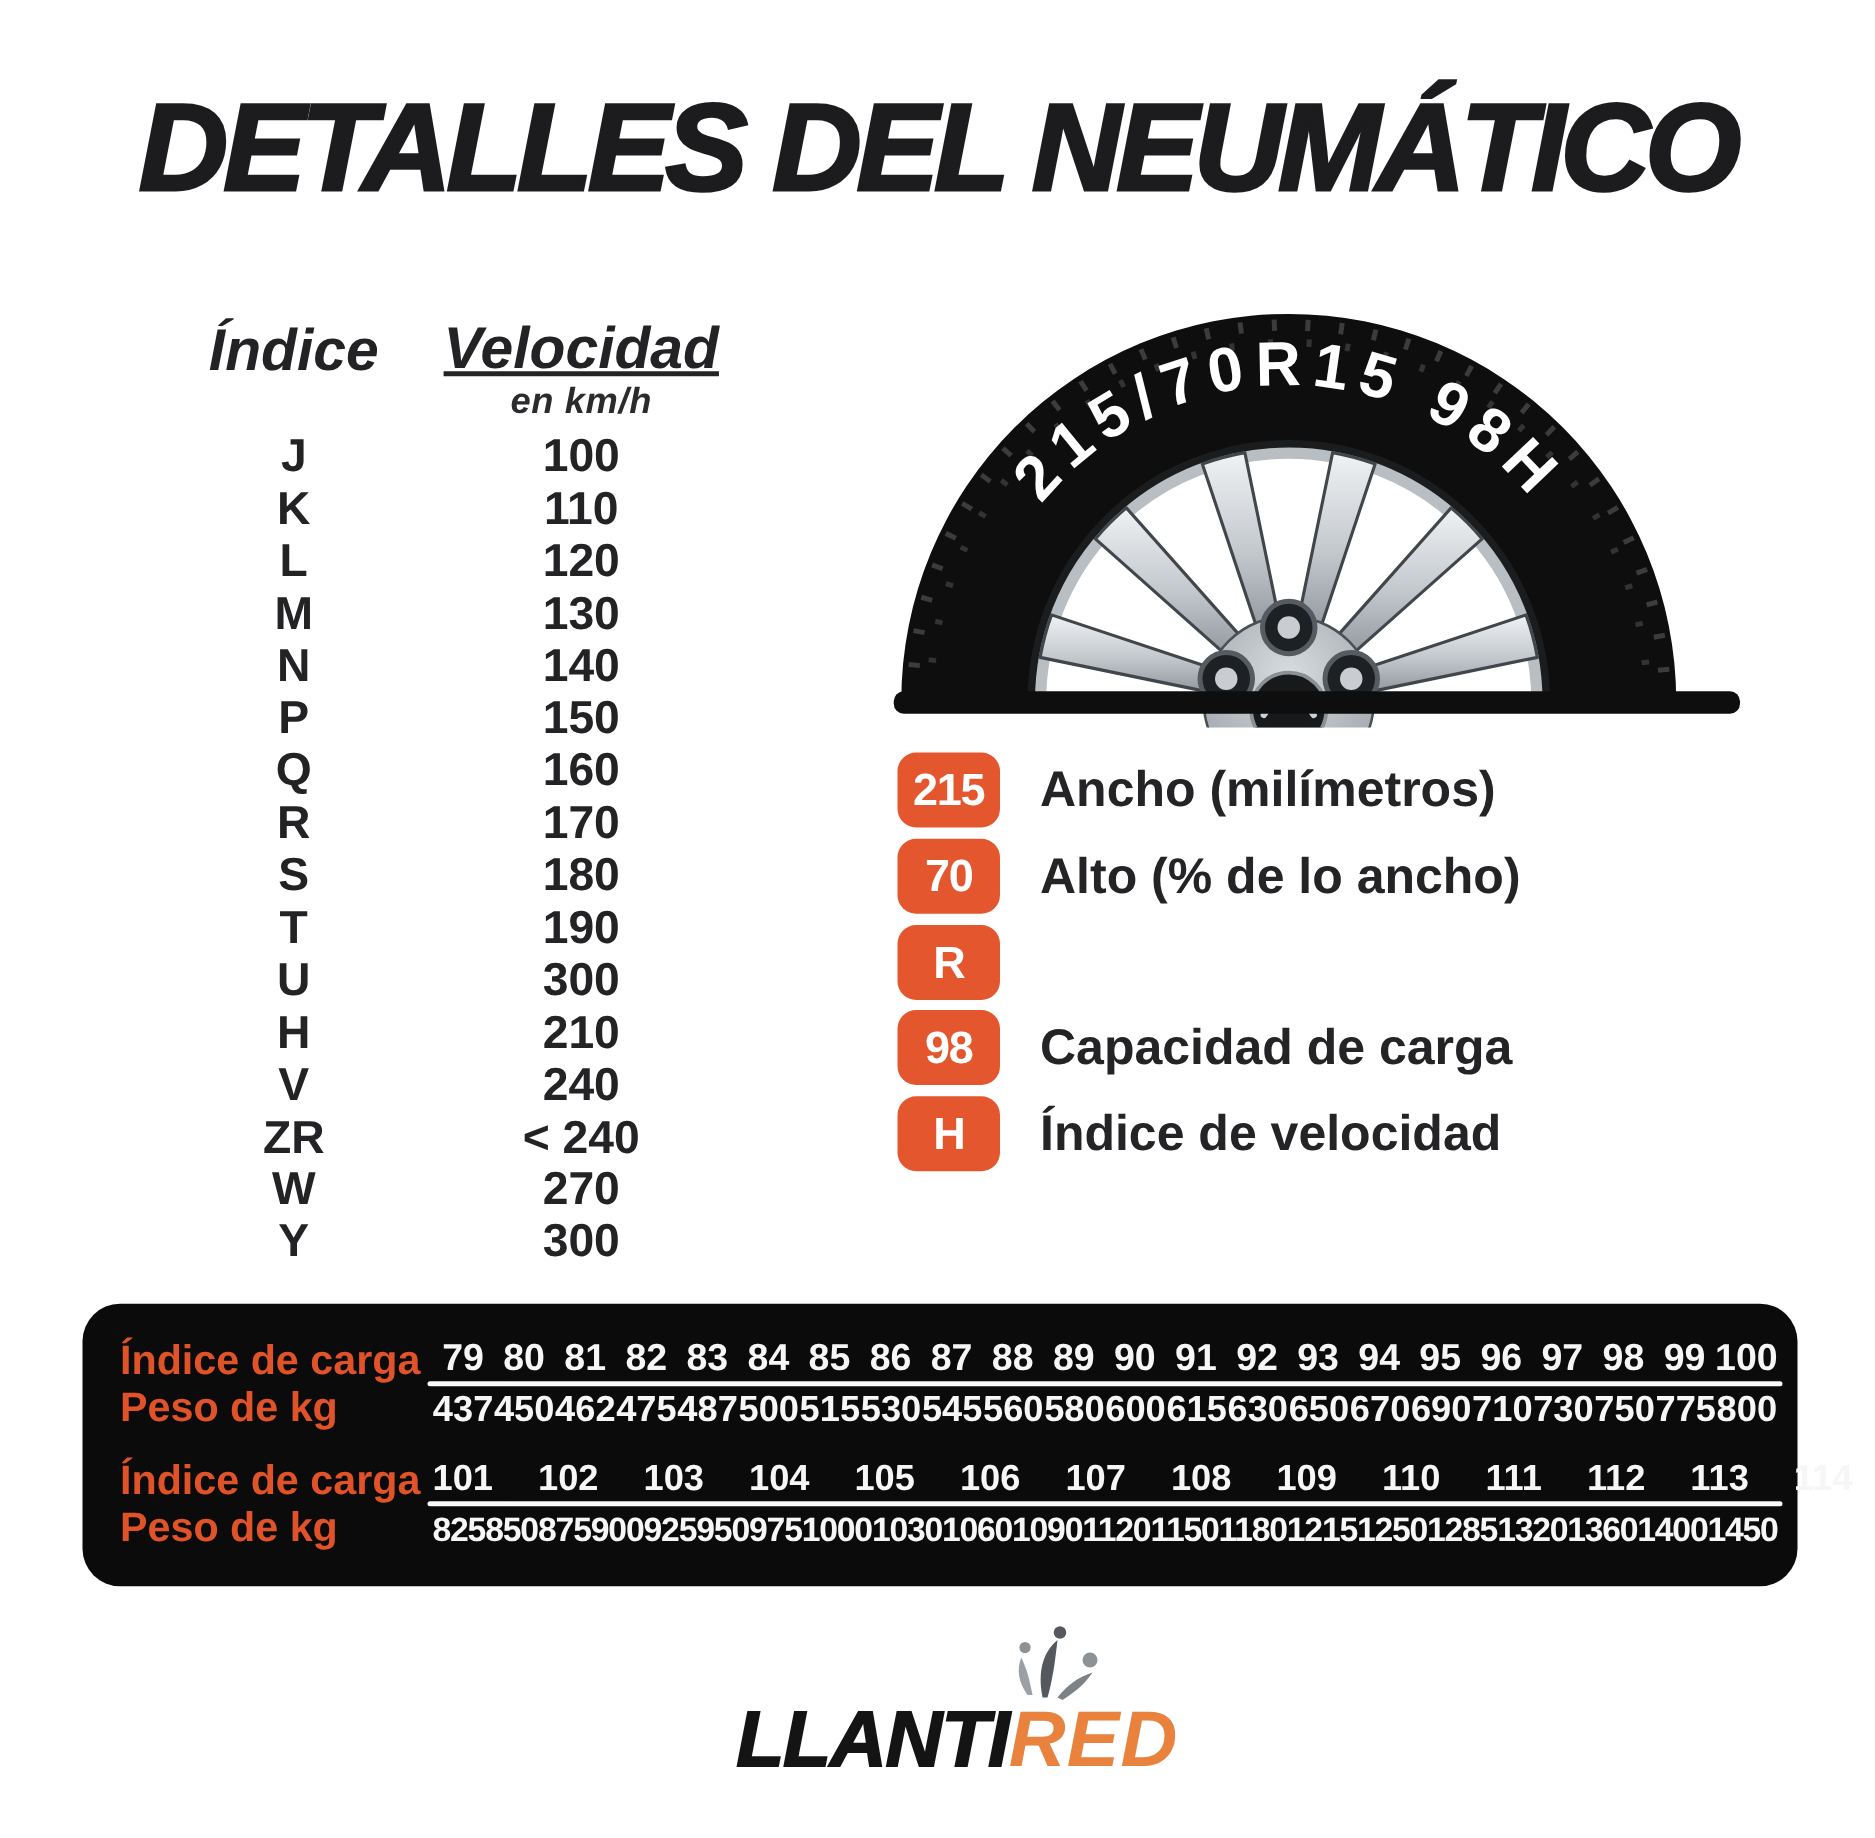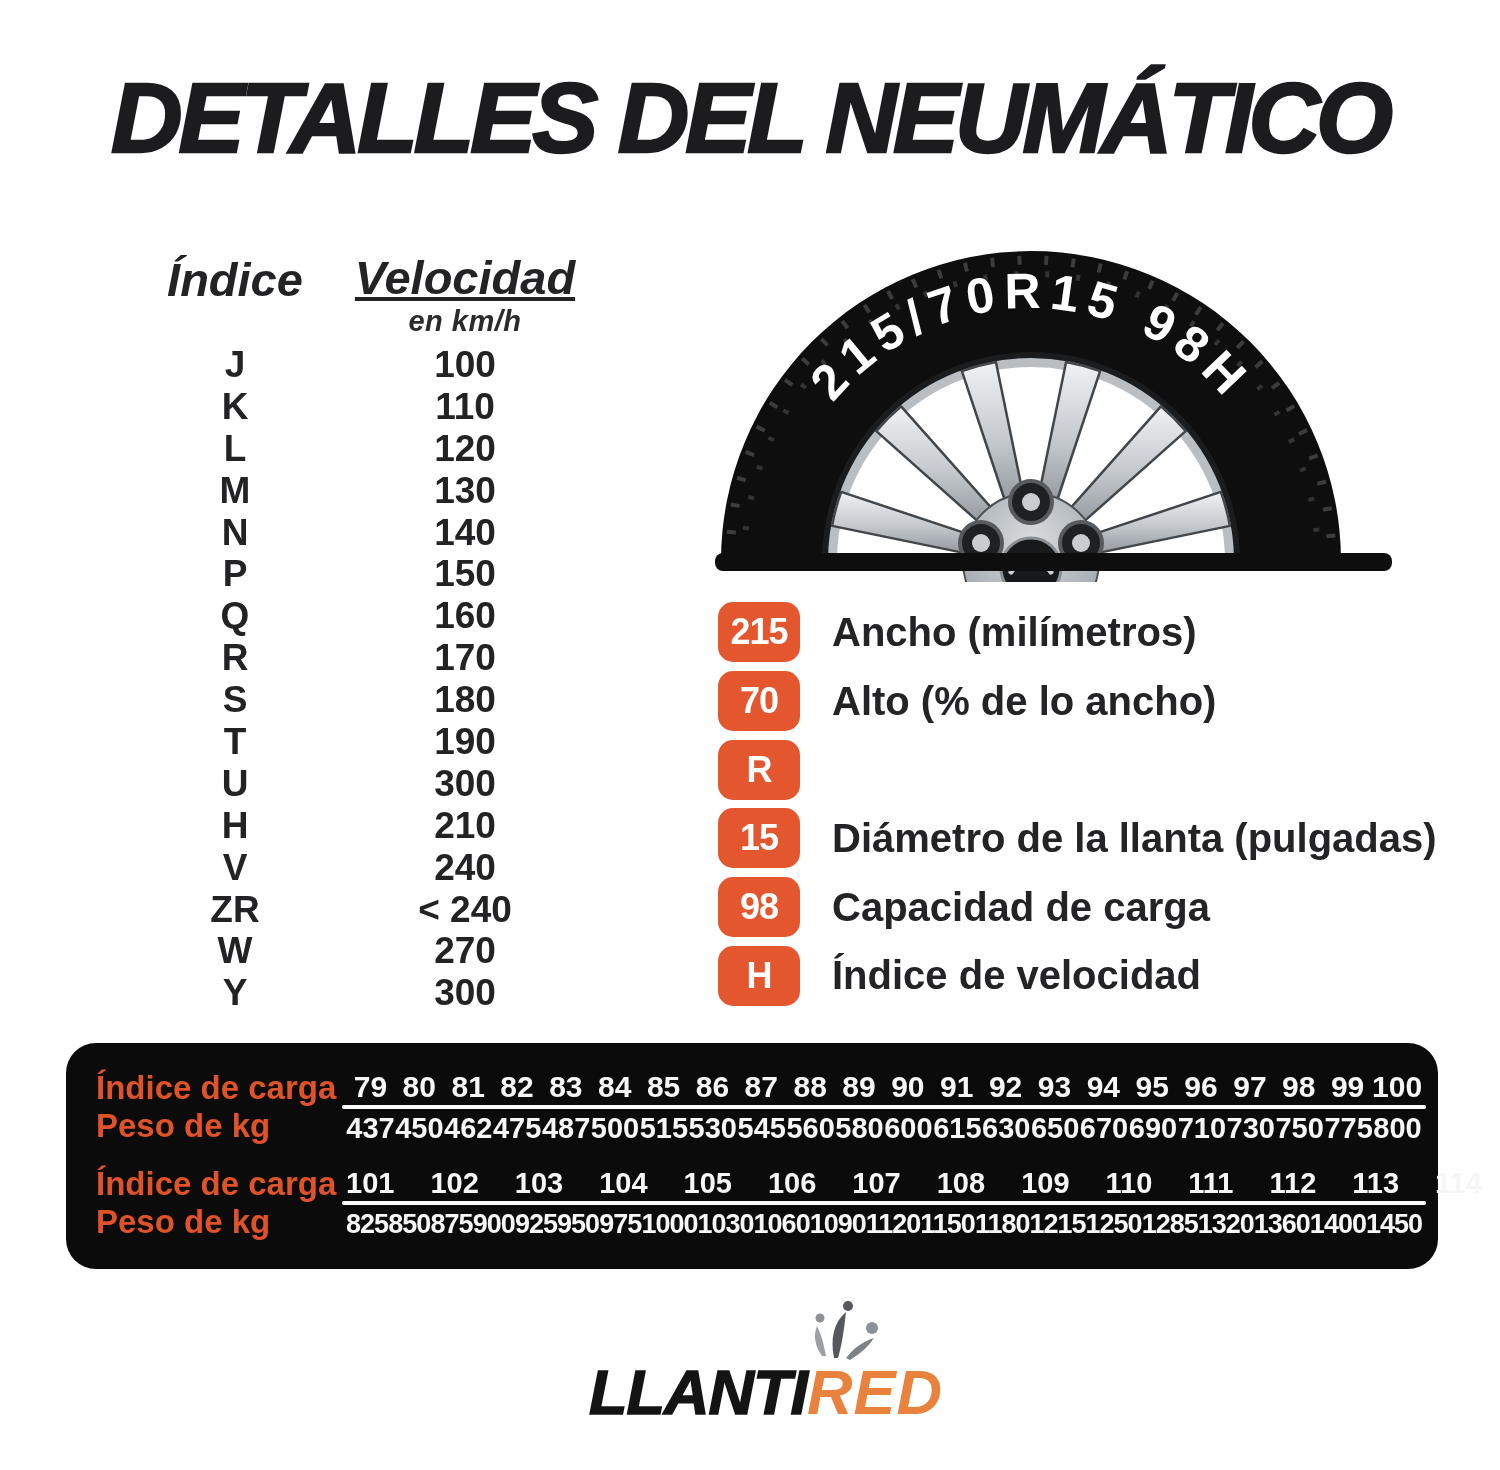--- a/index.html
+++ b/index.html
@@ -190,24 +190,20 @@
       <div class="legend-row">
         <div class="badge">215</div>
         <div class="legend-label">Ancho (milímetros)</div>
       </div>
       <div class="legend-row">
         <div class="badge">70</div>
         <div class="legend-label">Alto (% de lo ancho)</div>
       </div>
       <div class="legend-row">
         <div class="badge">R</div>
-      </div>
-      <div class="legend-row">
-        <div class="badge">15</div>
-        <div class="legend-label">Diámetro de la llanta (pulgadas)</div>
       </div>
       <div class="legend-row">
         <div class="badge">98</div>
         <div class="legend-label">Capacidad de carga</div>
       </div>
       <div class="legend-row">
         <div class="badge">H</div>
         <div class="legend-label">Índice de velocidad</div>
       </div>
     </div>

